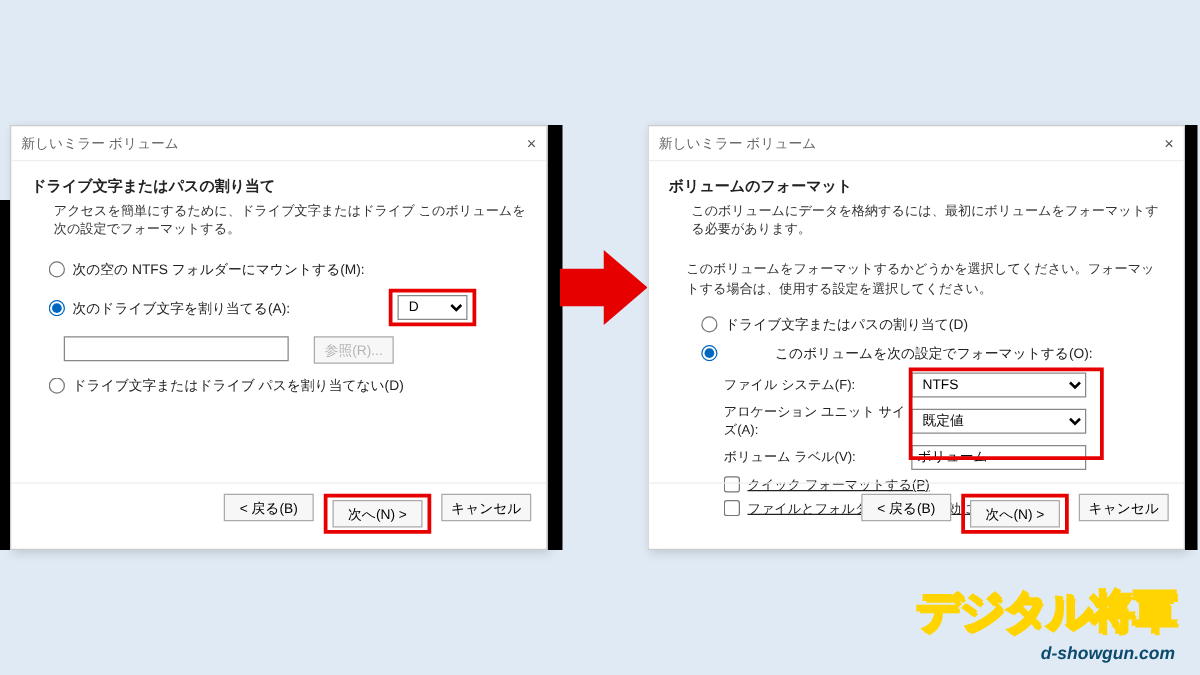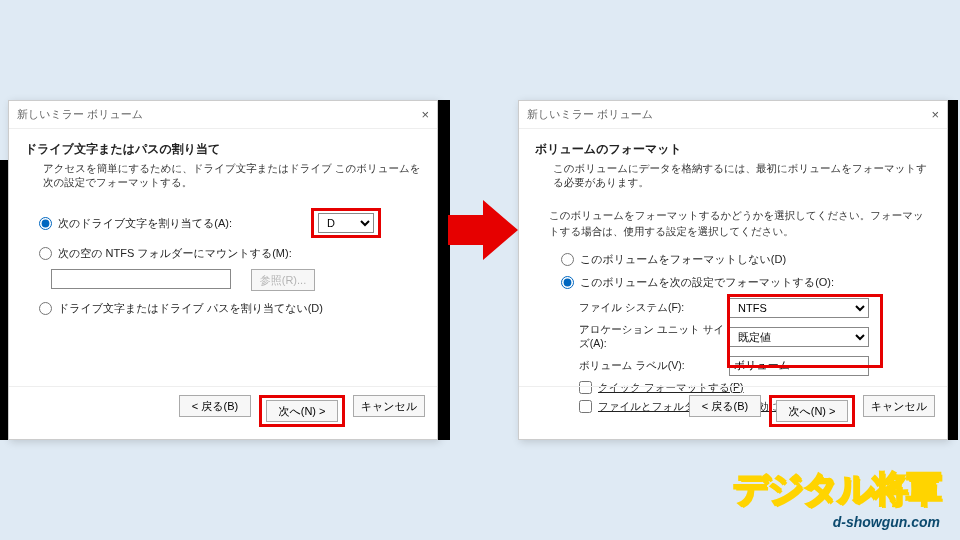--- a/index.html
+++ b/index.html
@@ -81,34 +81,34 @@
 <div class="dialog" style="left:8px; top:100px; width:430px; height:340px;">
   <div class="titlebar">
     <span>新しいミラー ボリューム</span>
     <span class="close-x">×</span>
   </div>
   <div class="content">
     <div class="heading">ドライブ文字またはパスの割り当て</div>
     <div class="subtext">アクセスを簡単にするために、ドライブ文字またはドライブ このボリュームを次の設定でフォーマットする。</div>
 
     <div class="radio-row" style="margin-left:14px;">
+      <input type="radio" style="">
+      <span>次の空の NTFS フォルダーにマウントする(M):</span>
+    </div>
+
+    <div class="radio-row" style="margin-left:14px;">
       <input type="radio" checked="" style="">
       <span>次のドライブ文字を割り当てる(A):</span>
       <span style="margin-left:auto; margin-right:40px;">
         <span class="highlight-inline">
           <select class="field-select" style="width:56px;">
             <option>D</option>
           </select>
         </span>
       </span>
-    </div>
-
-    <div class="radio-row" style="margin-left:14px;">
-      <input type="radio" style="">
-      <span>次の空の NTFS フォルダーにマウントする(M):</span>
     </div>
     <div class="indent" style="display:flex;gap:20px;margin-bottom:10px;">
       <input class="field-input" style="width: 180px;" disabled="">
       <button class="btn" style="min-width:64px;" disabled="">参照(R)...</button>
     </div>
 
     <div class="radio-row" style="margin-left:14px;">
       <input type="radio" style="">
       <span>ドライブ文字またはドライブ パスを割り当てない(D)</span>
     </div>
@@ -133,23 +133,23 @@
     <span>新しいミラー ボリューム</span>
     <span class="close-x">×</span>
   </div>
   <div class="content">
     <div class="heading">ボリュームのフォーマット</div>
     <div class="subtext">このボリュームにデータを格納するには、最初にボリュームをフォーマットする必要があります。</div>
     <div class="instruct">このボリュームをフォーマットするかどうかを選択してください。フォーマットする場合は、使用する設定を選択してください。</div>
 
     <div class="radio-row" style="margin-left:26px;">
       <input type="radio" style="">
-      <span>このボリュームをフォーマットしない(D)</span>
+      <span>ドライブ文字またはパスの割り当て(D)</span>
     </div>
-    <div class="radio-row" style="margin-left:26px;">
+    <div class="radio-row" style="margin-left:26px;gap:40px;">
       <input type="radio" checked="" style="">
       <span>このボリュームを次の設定でフォーマットする(O):</span>
     </div>
 
     <div class="indent" style="margin-left:44px; position:relative;">
       <div style="position:absolute; left:148px; top:-4px; width:156px; height:74px; border:3px solid #e60000; pointer-events:none;"></div>
       <div class="field-row">
         <span class="field-label">ファイル システム(F):</span>
         <select class="field-select"><option>NTFS</option></select>
       </div>

